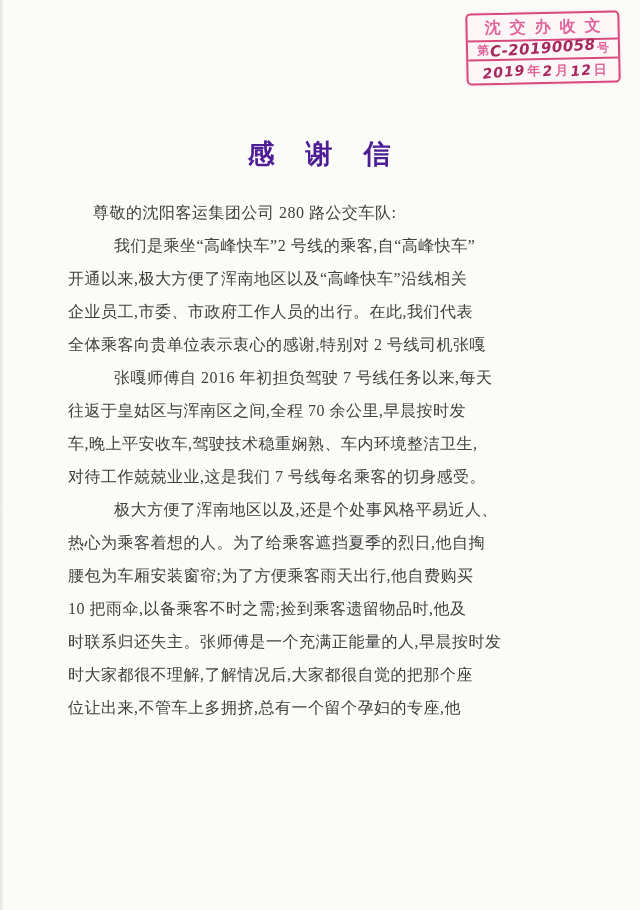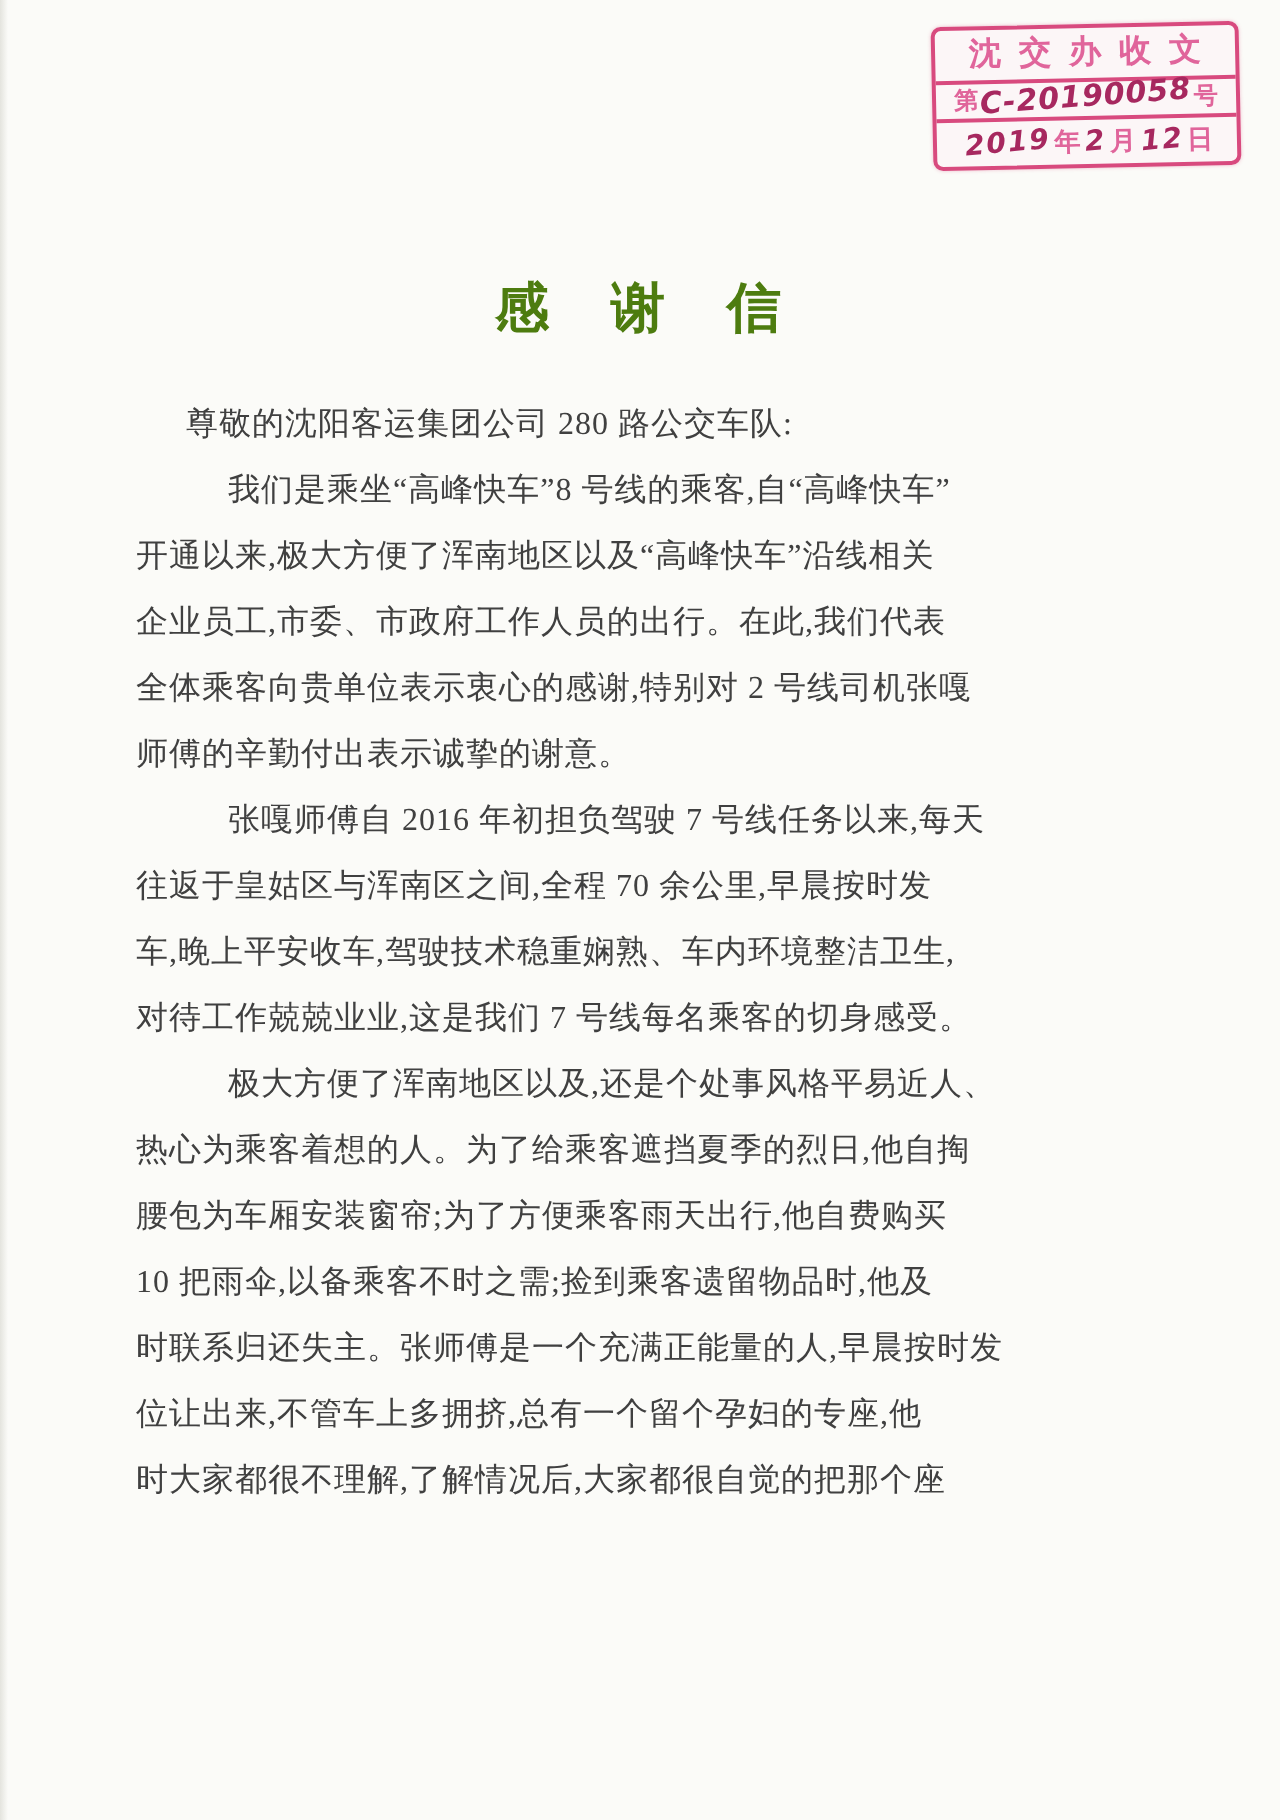--- a/index.html
+++ b/index.html
@@ -19,21 +19,21 @@
     background: linear-gradient(to right, #e4e4de, rgba(255,255,255,0));
   }
   .doc-title {
     position: absolute;
     top: 136px;
     left: 0;
     width: 100%;
     text-align: center;
     font-size: 27px;
     font-weight: bold;
-    color: #4d7c0f;
+    color: #4c1d95;
     letter-spacing: 2px;
   }
   .body-text {
     position: absolute;
     left: 68px;
     top: 196px;
     width: 502px;
     font-size: 16px;
     line-height: 33px;
     color: #404040;
@@ -138,31 +138,30 @@
       <span>月</span>
       <span class="hand">12</span>
       <span>日</span>
     </div>
   </div>
 
   <div class="doc-title">感　谢　信</div>
 
   <div class="body-text">
     <div class="line salutation">尊敬的沈阳客运集团公司 280 路公交车队:</div>
-    <div class="line indent">我们是乘坐“高峰快车”8 号线的乘客,自“高峰快车”</div>
+    <div class="line indent">我们是乘坐“高峰快车”2 号线的乘客,自“高峰快车”</div>
     <div class="line">开通以来,极大方便了浑南地区以及“高峰快车”沿线相关</div>
     <div class="line">企业员工,市委、市政府工作人员的出行。在此,我们代表</div>
     <div class="line">全体乘客向贵单位表示衷心的感谢,特别对 2 号线司机张嘎</div>
-    <div class="line">师傅的辛勤付出表示诚挚的谢意。</div>
     <div class="line indent">张嘎师傅自 2016 年初担负驾驶 7 号线任务以来,每天</div>
     <div class="line">往返于皇姑区与浑南区之间,全程 70 余公里,早晨按时发</div>
     <div class="line">车,晚上平安收车,驾驶技术稳重娴熟、车内环境整洁卫生,</div>
     <div class="line">对待工作兢兢业业,这是我们 7 号线每名乘客的切身感受。</div>
     <div class="line indent">极大方便了浑南地区以及,还是个处事风格平易近人、</div>
     <div class="line">热心为乘客着想的人。为了给乘客遮挡夏季的烈日,他自掏</div>
     <div class="line">腰包为车厢安装窗帘;为了方便乘客雨天出行,他自费购买</div>
     <div class="line">10 把雨伞,以备乘客不时之需;捡到乘客遗留物品时,他及</div>
     <div class="line">时联系归还失主。张师傅是一个充满正能量的人,早晨按时发</div>
+    <div class="line">时大家都很不理解,了解情况后,大家都很自觉的把那个座</div>
     <div class="line">位让出来,不管车上多拥挤,总有一个留个孕妇的专座,他</div>
-    <div class="line">时大家都很不理解,了解情况后,大家都很自觉的把那个座</div>
   </div>
 
 </div>
 
 </body></html>

